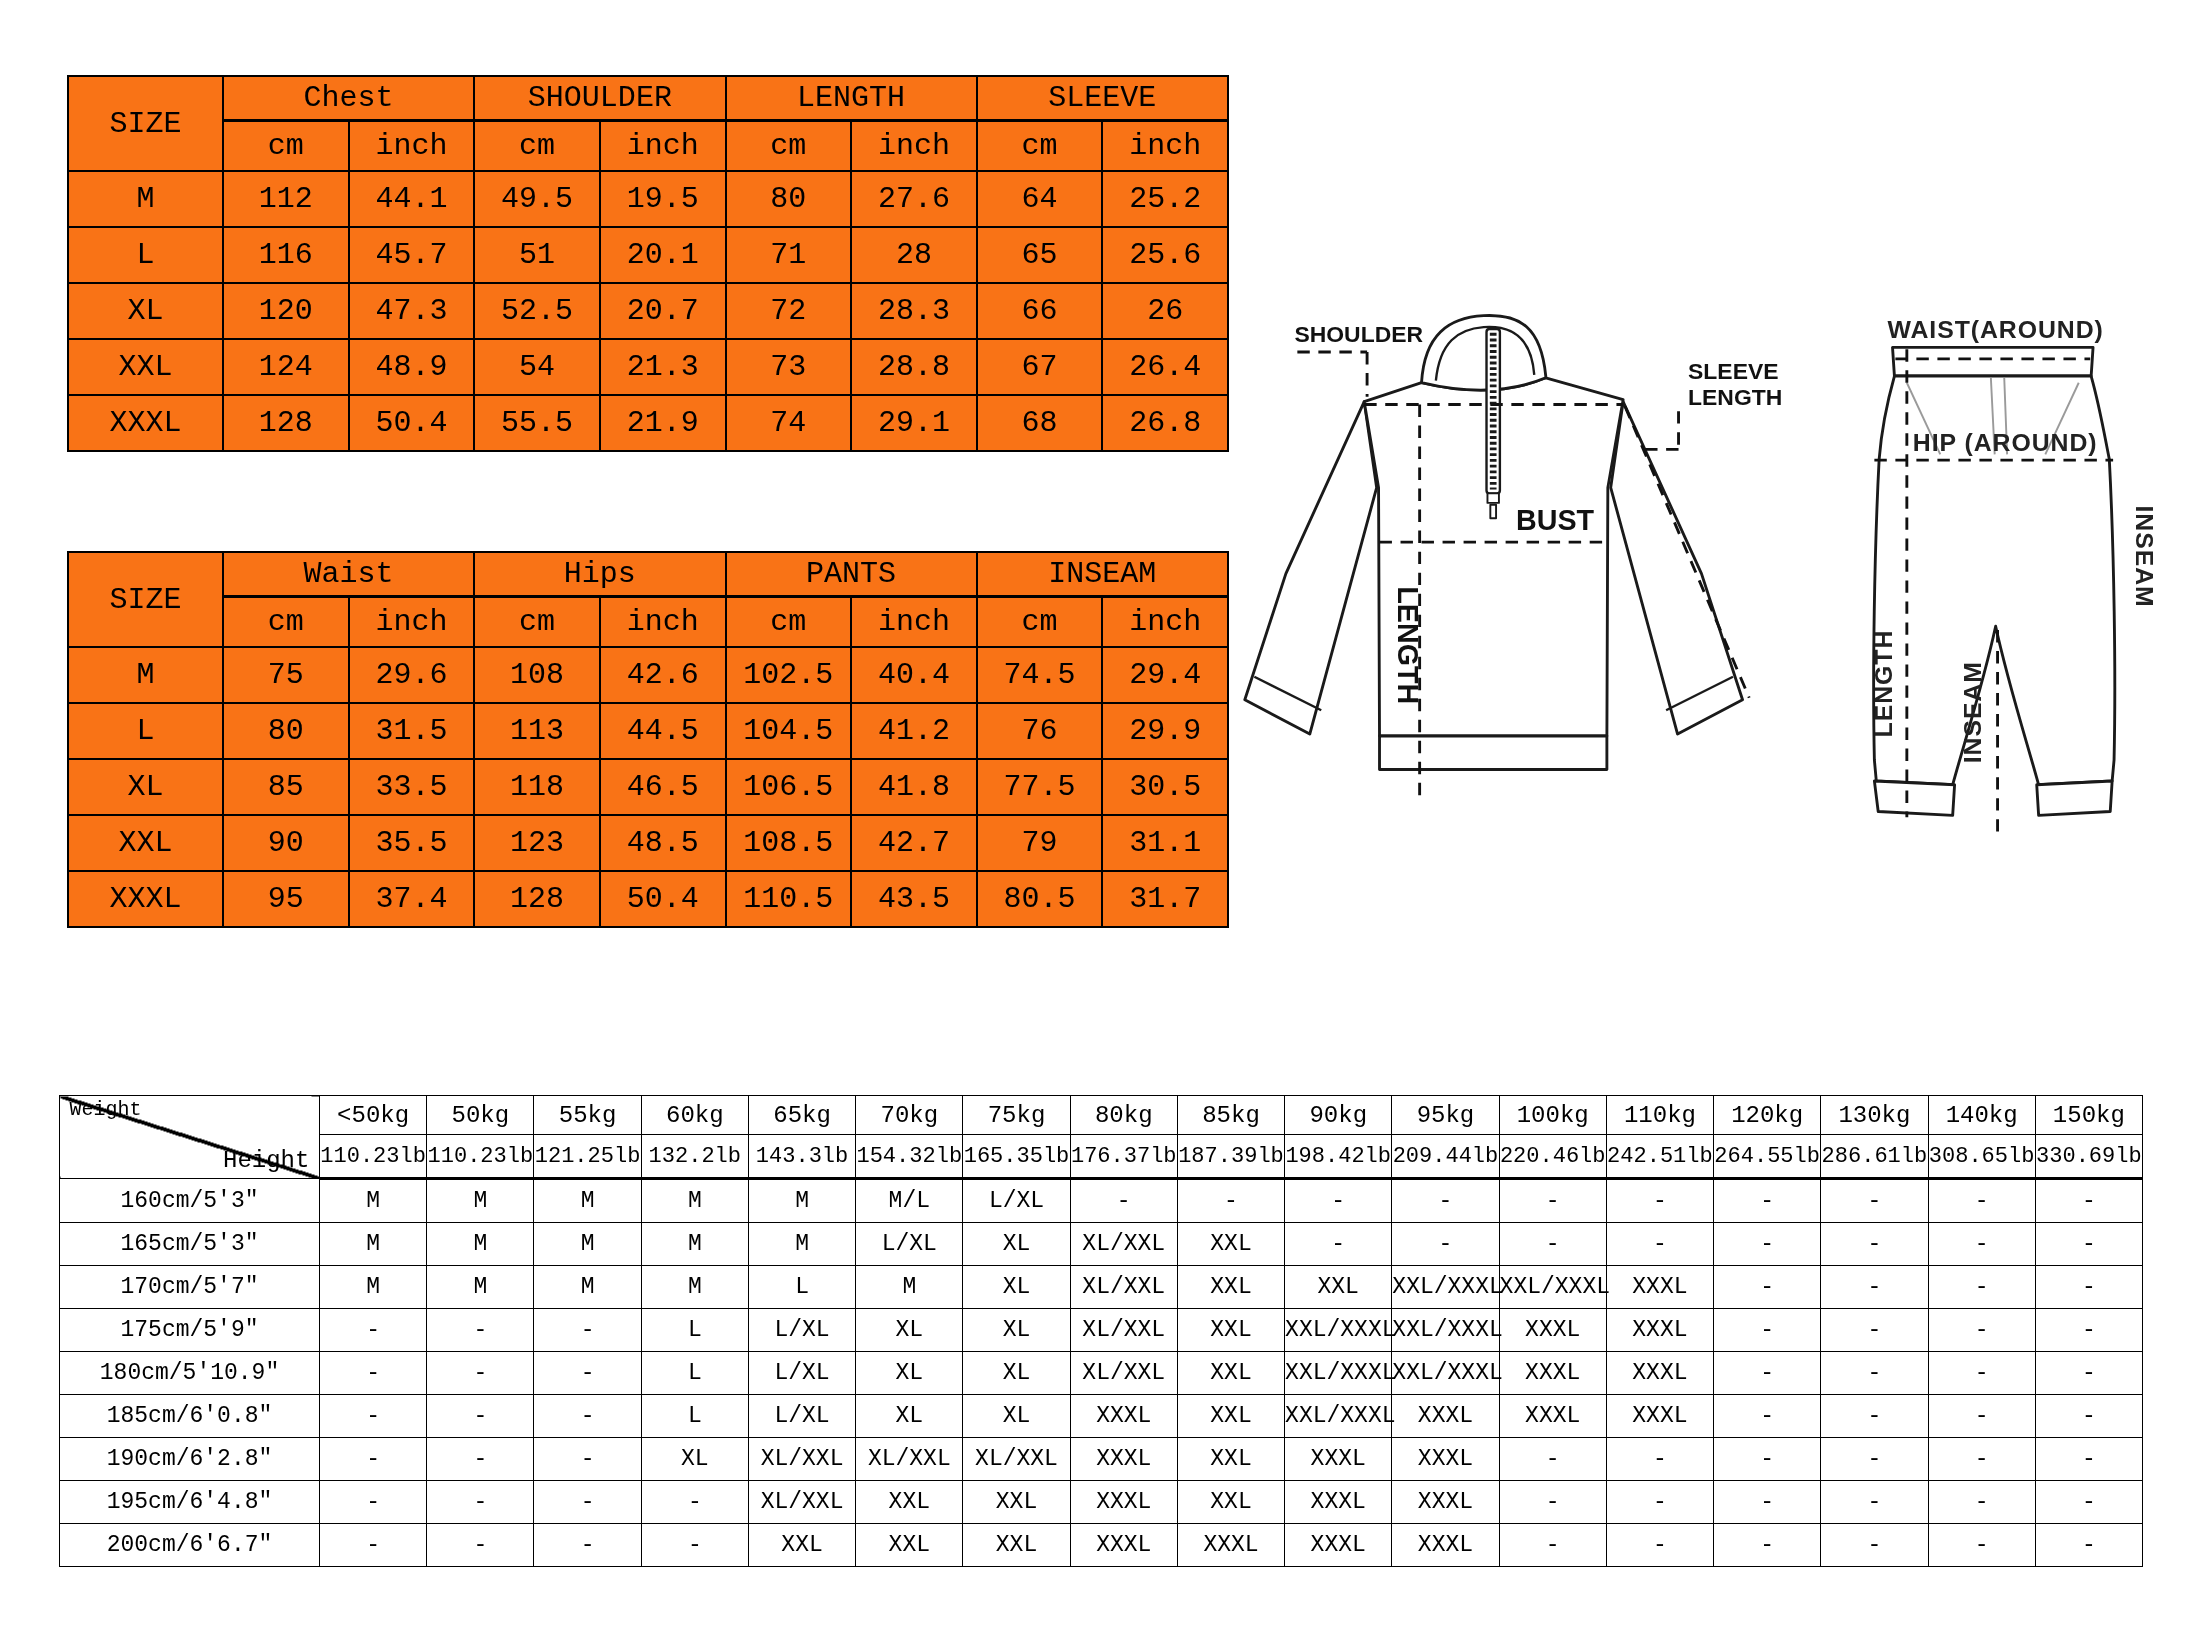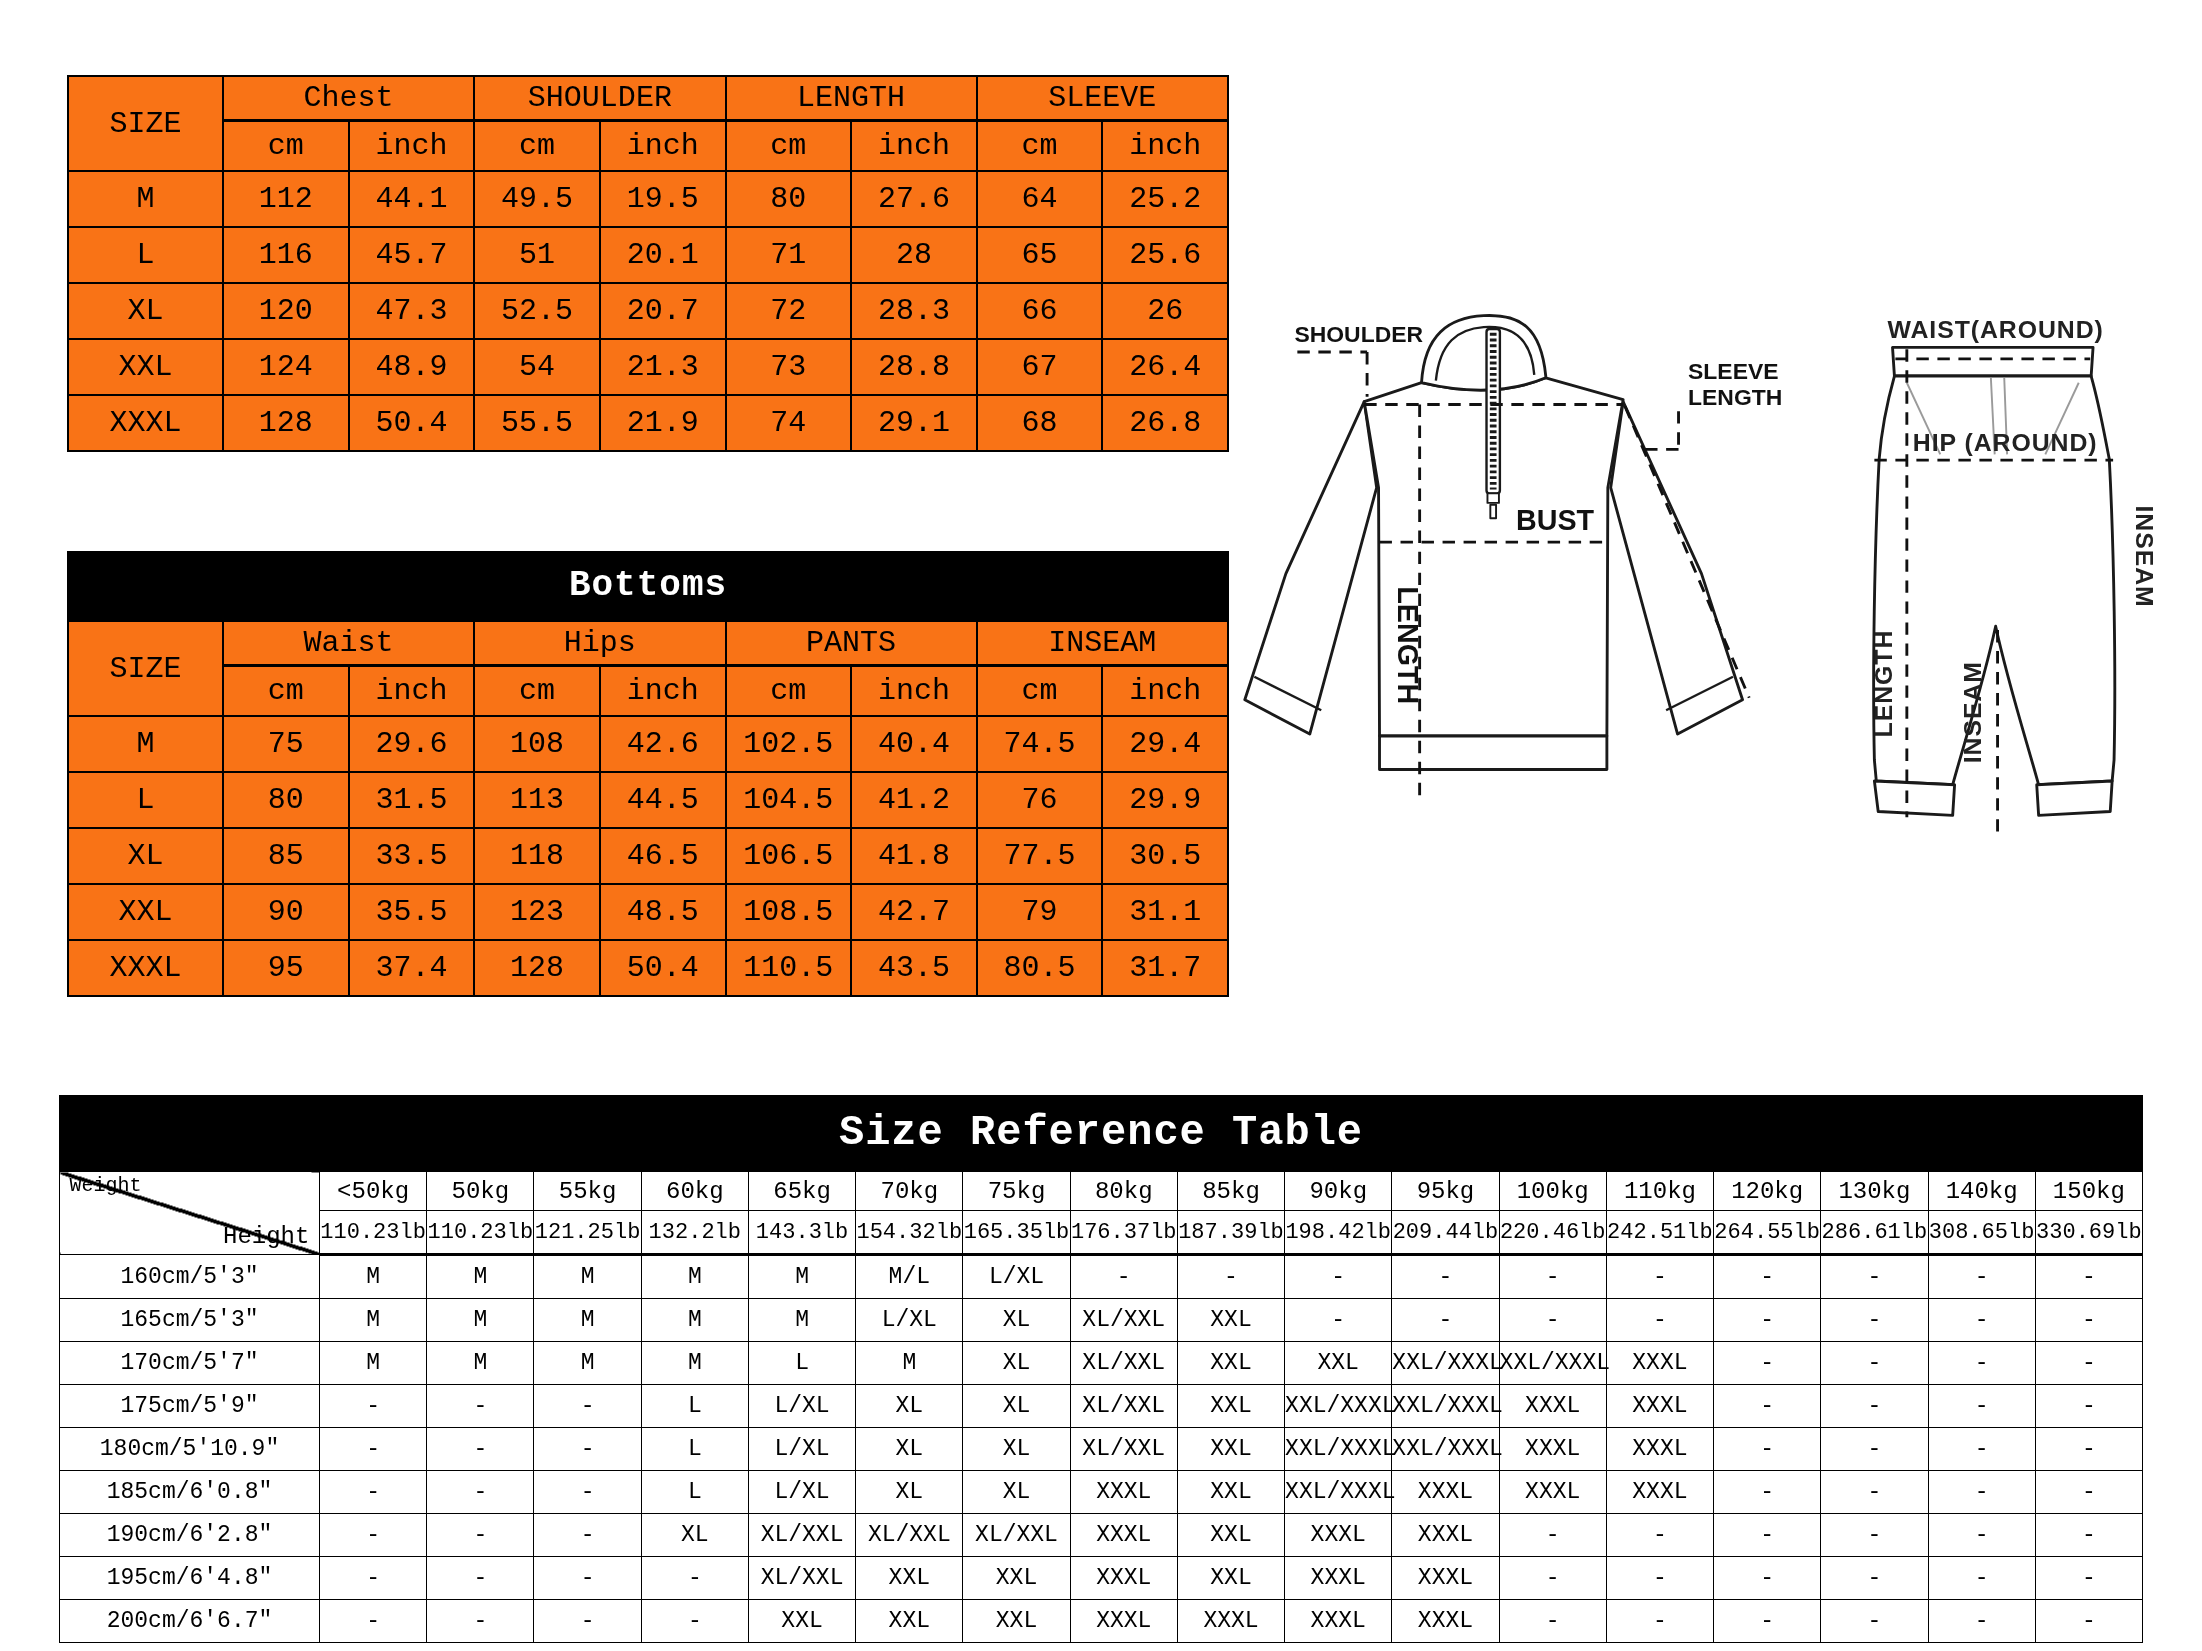--- a/index.html
+++ b/index.html
@@ -147,21 +147,20 @@
             <td>74</td>
             <td>29.1</td>
             <td>68</td>
             <td>26.8</td>
           </tr>
         </tbody>
     </table>
   </section>
 
   <section class="tbl bottoms">
-    <div class="tbl-title">Bottoms</div>
     <table class="size-table">
       <colgroup>
         <col style="width:155px">
         <col>
           <col>
           <col>
           <col>
           <col>
           <col>
           <col>
@@ -241,21 +240,20 @@
             <td>43.5</td>
             <td>80.5</td>
             <td>31.7</td>
           </tr>
         </tbody>
     </table>
   </section>
 
 
   <section class="ref">
-    <div class="ref-title">Size Reference Table</div>
     <table class="ref-table">
       <colgroup id="ref-cols">
           <col style="width:260px">
           <col>
           <col>
           <col>
           <col>
           <col>
           <col>
           <col>

